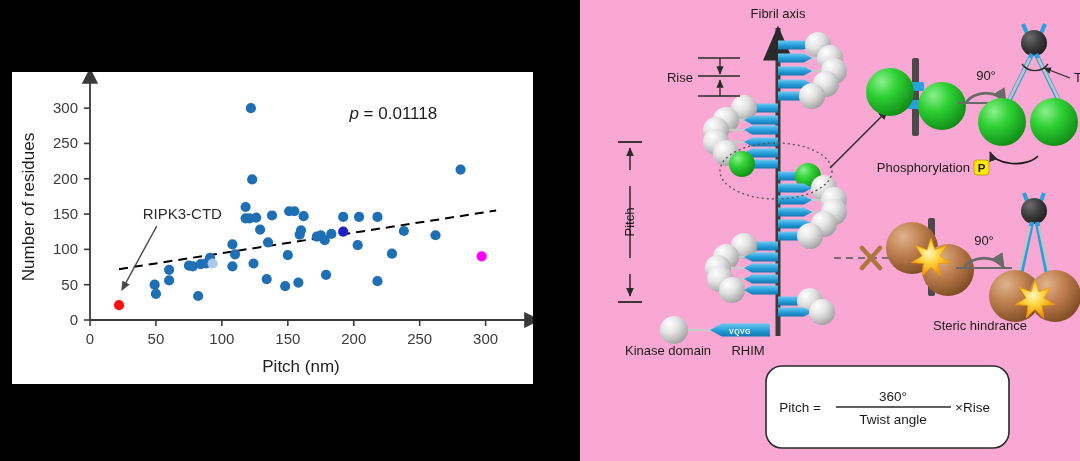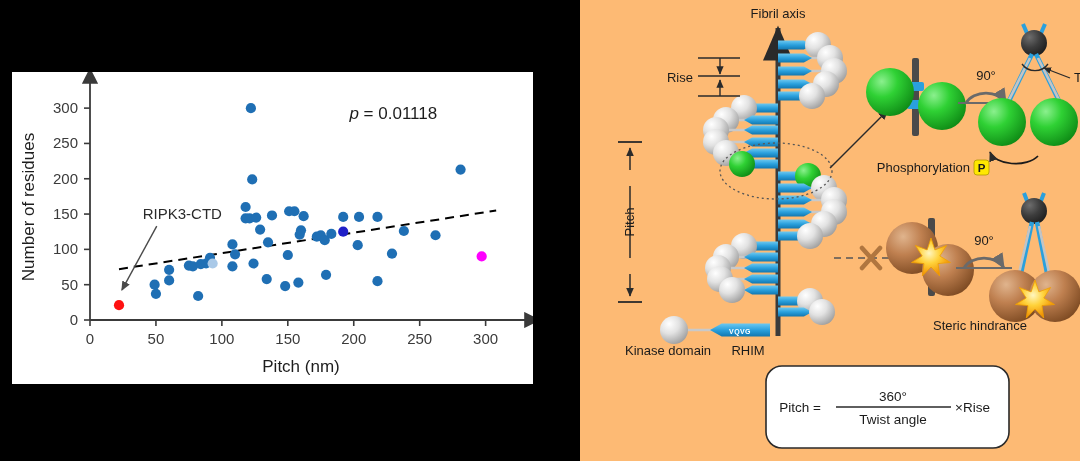--- a/index.html
+++ b/index.html
@@ -10,21 +10,21 @@
   #panelA{position:absolute;left:12px;top:72px;width:521px;height:312px;background:#fff;}
   #plotSvg{position:absolute;left:0;top:0;}
 
   .axis-tick-label{font-size:15px;fill:#3b3b3b;}
   .axis-title{font-size:17px;fill:#1d1d1d;}
   .anno-label{font-size:15px;fill:#2b2b2b;}
   .pval{font-size:17px;fill:#1d1d1d;}
   .pval-i{font-style:italic;}
 
   
-  #panelB{position:absolute;left:580px;top:0;width:500px;height:461px;background:#fdba74;}
+  #panelB{position:absolute;left:580px;top:0;width:500px;height:461px;background:#f9a8d4;}
   #diagSvg{position:absolute;left:0;top:0;}
   .d-label{font-size:13px;fill:#1b1b1b;font-family:"Liberation Sans",sans-serif;}
   .d-vert{font-size:13px;fill:#1b1b1b;}
   .d-motif{font-size:7px;fill:#ffffff;font-weight:bold;letter-spacing:.4px;}
   .f-txt{font-size:13.5px;fill:#1b1b1b;}
 </style>
 </head>
 <body>
 
 <div id="panelA">

